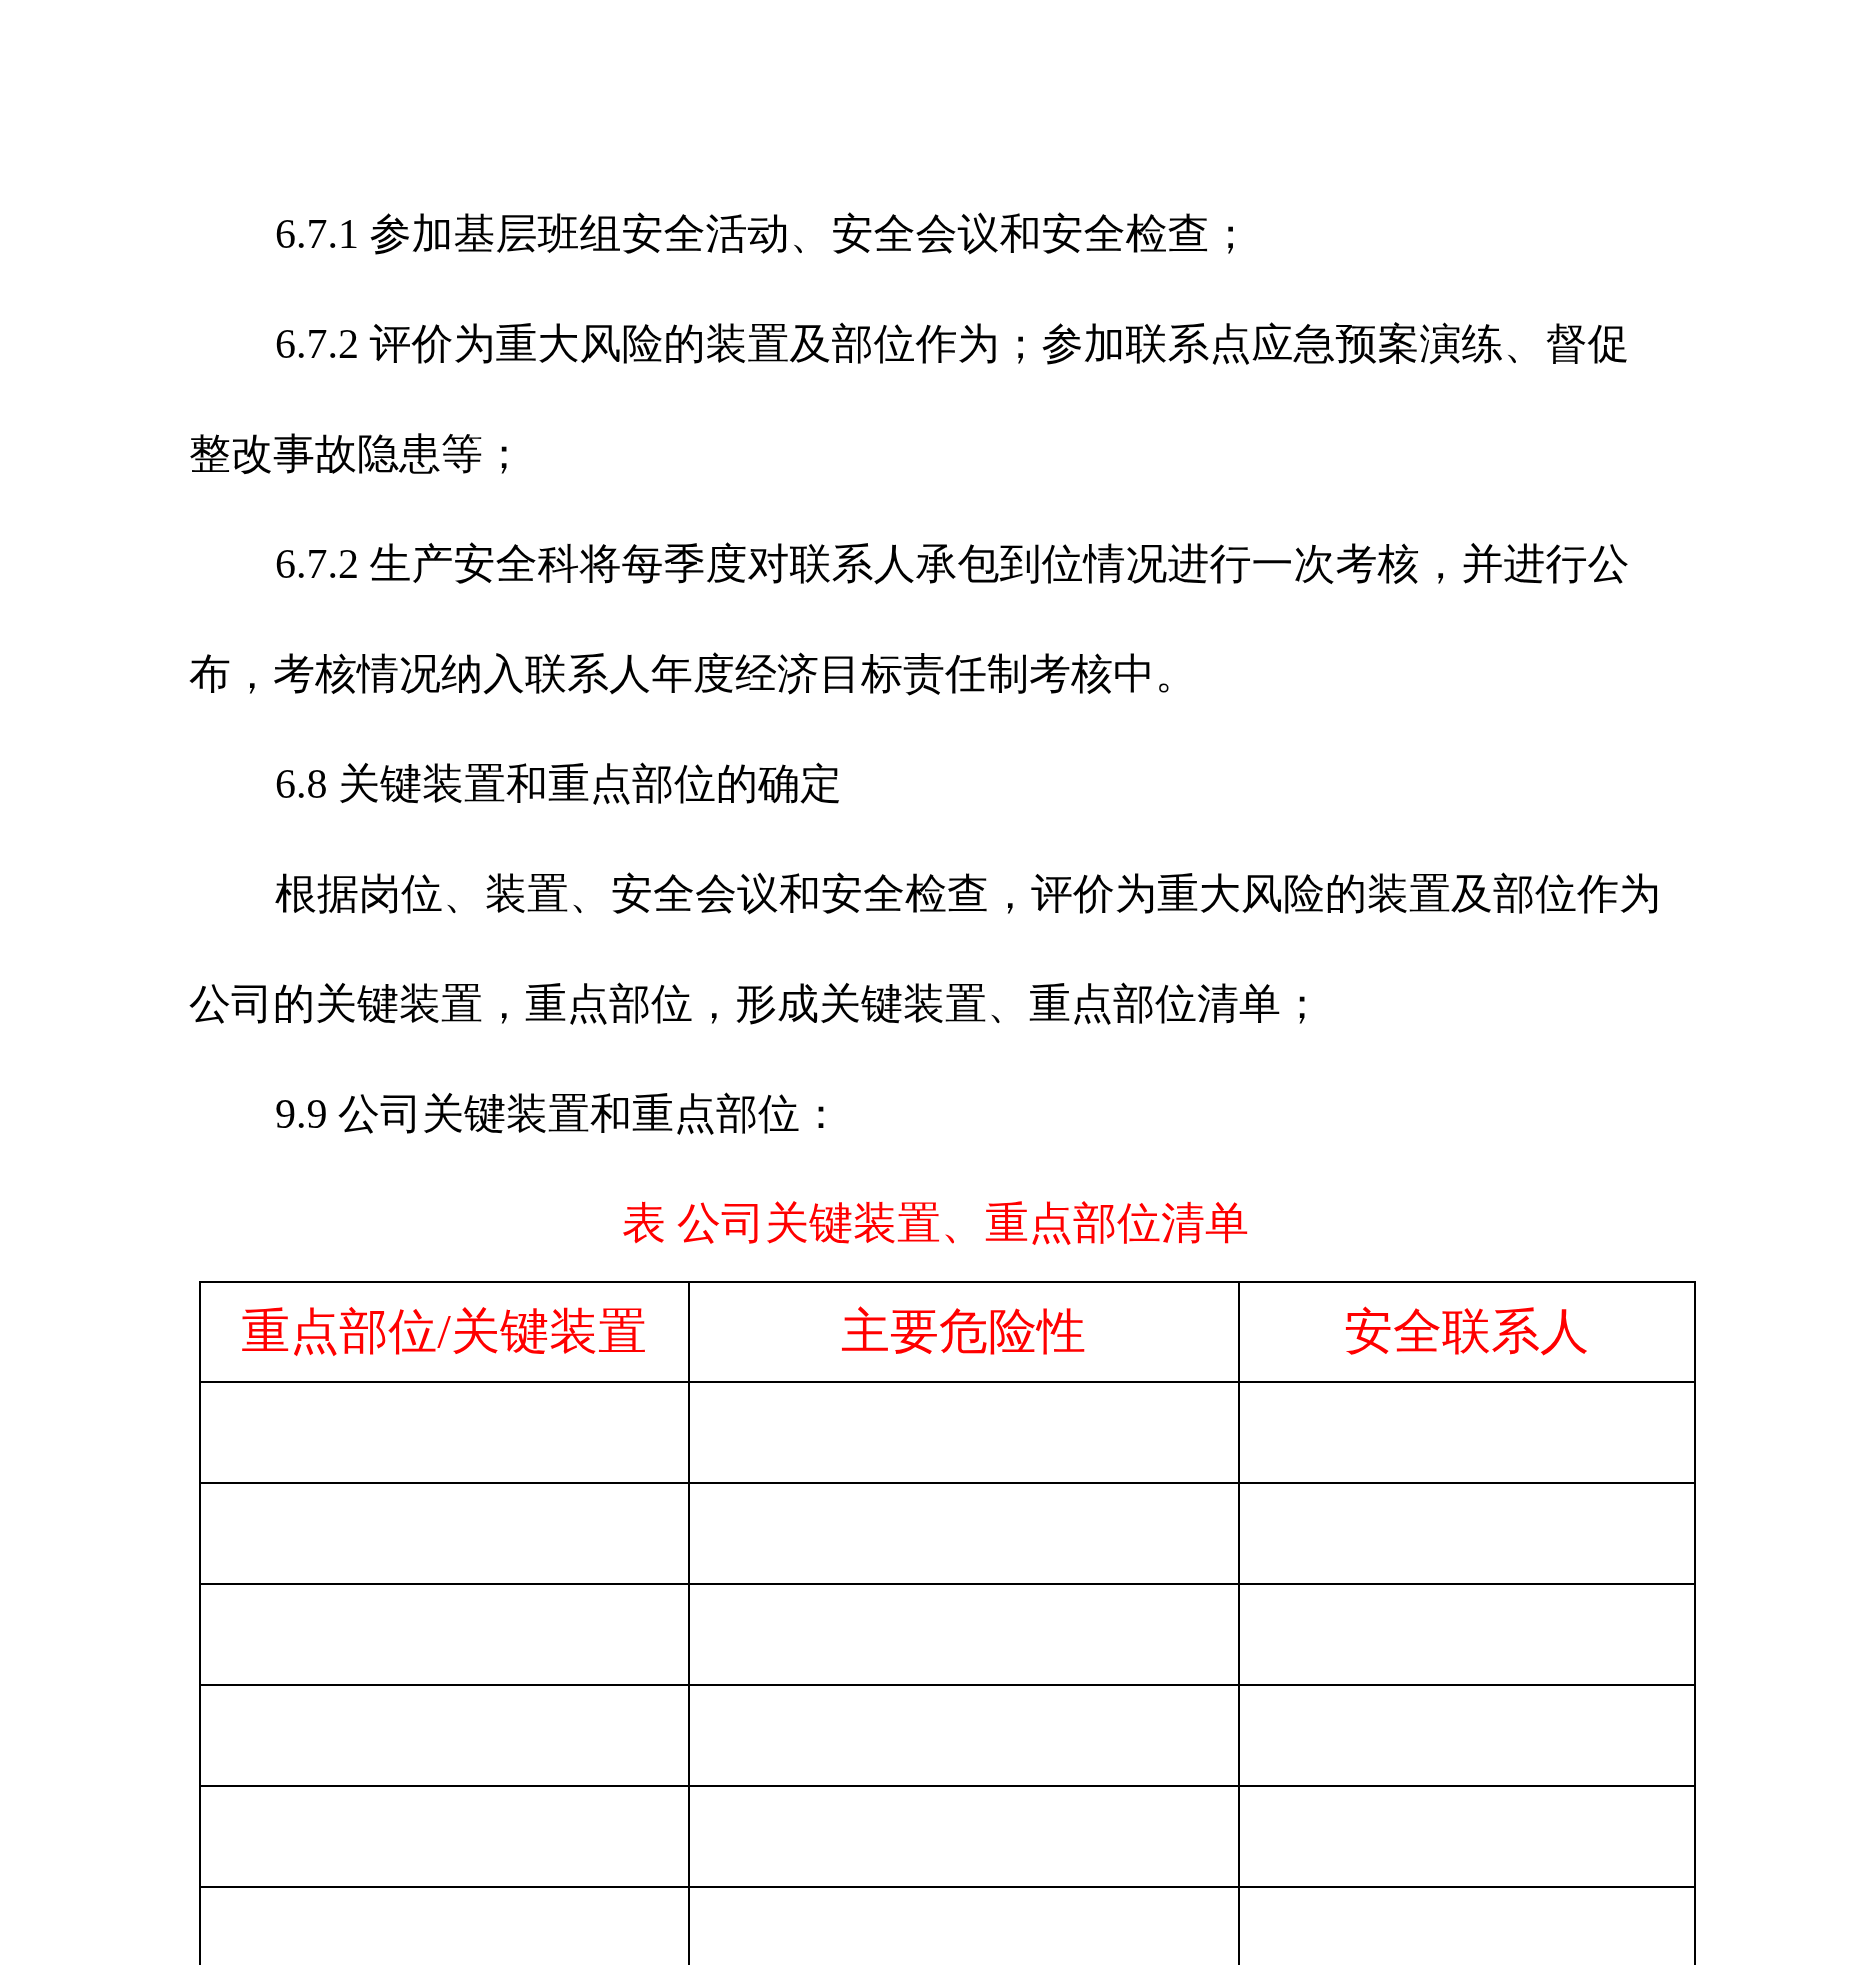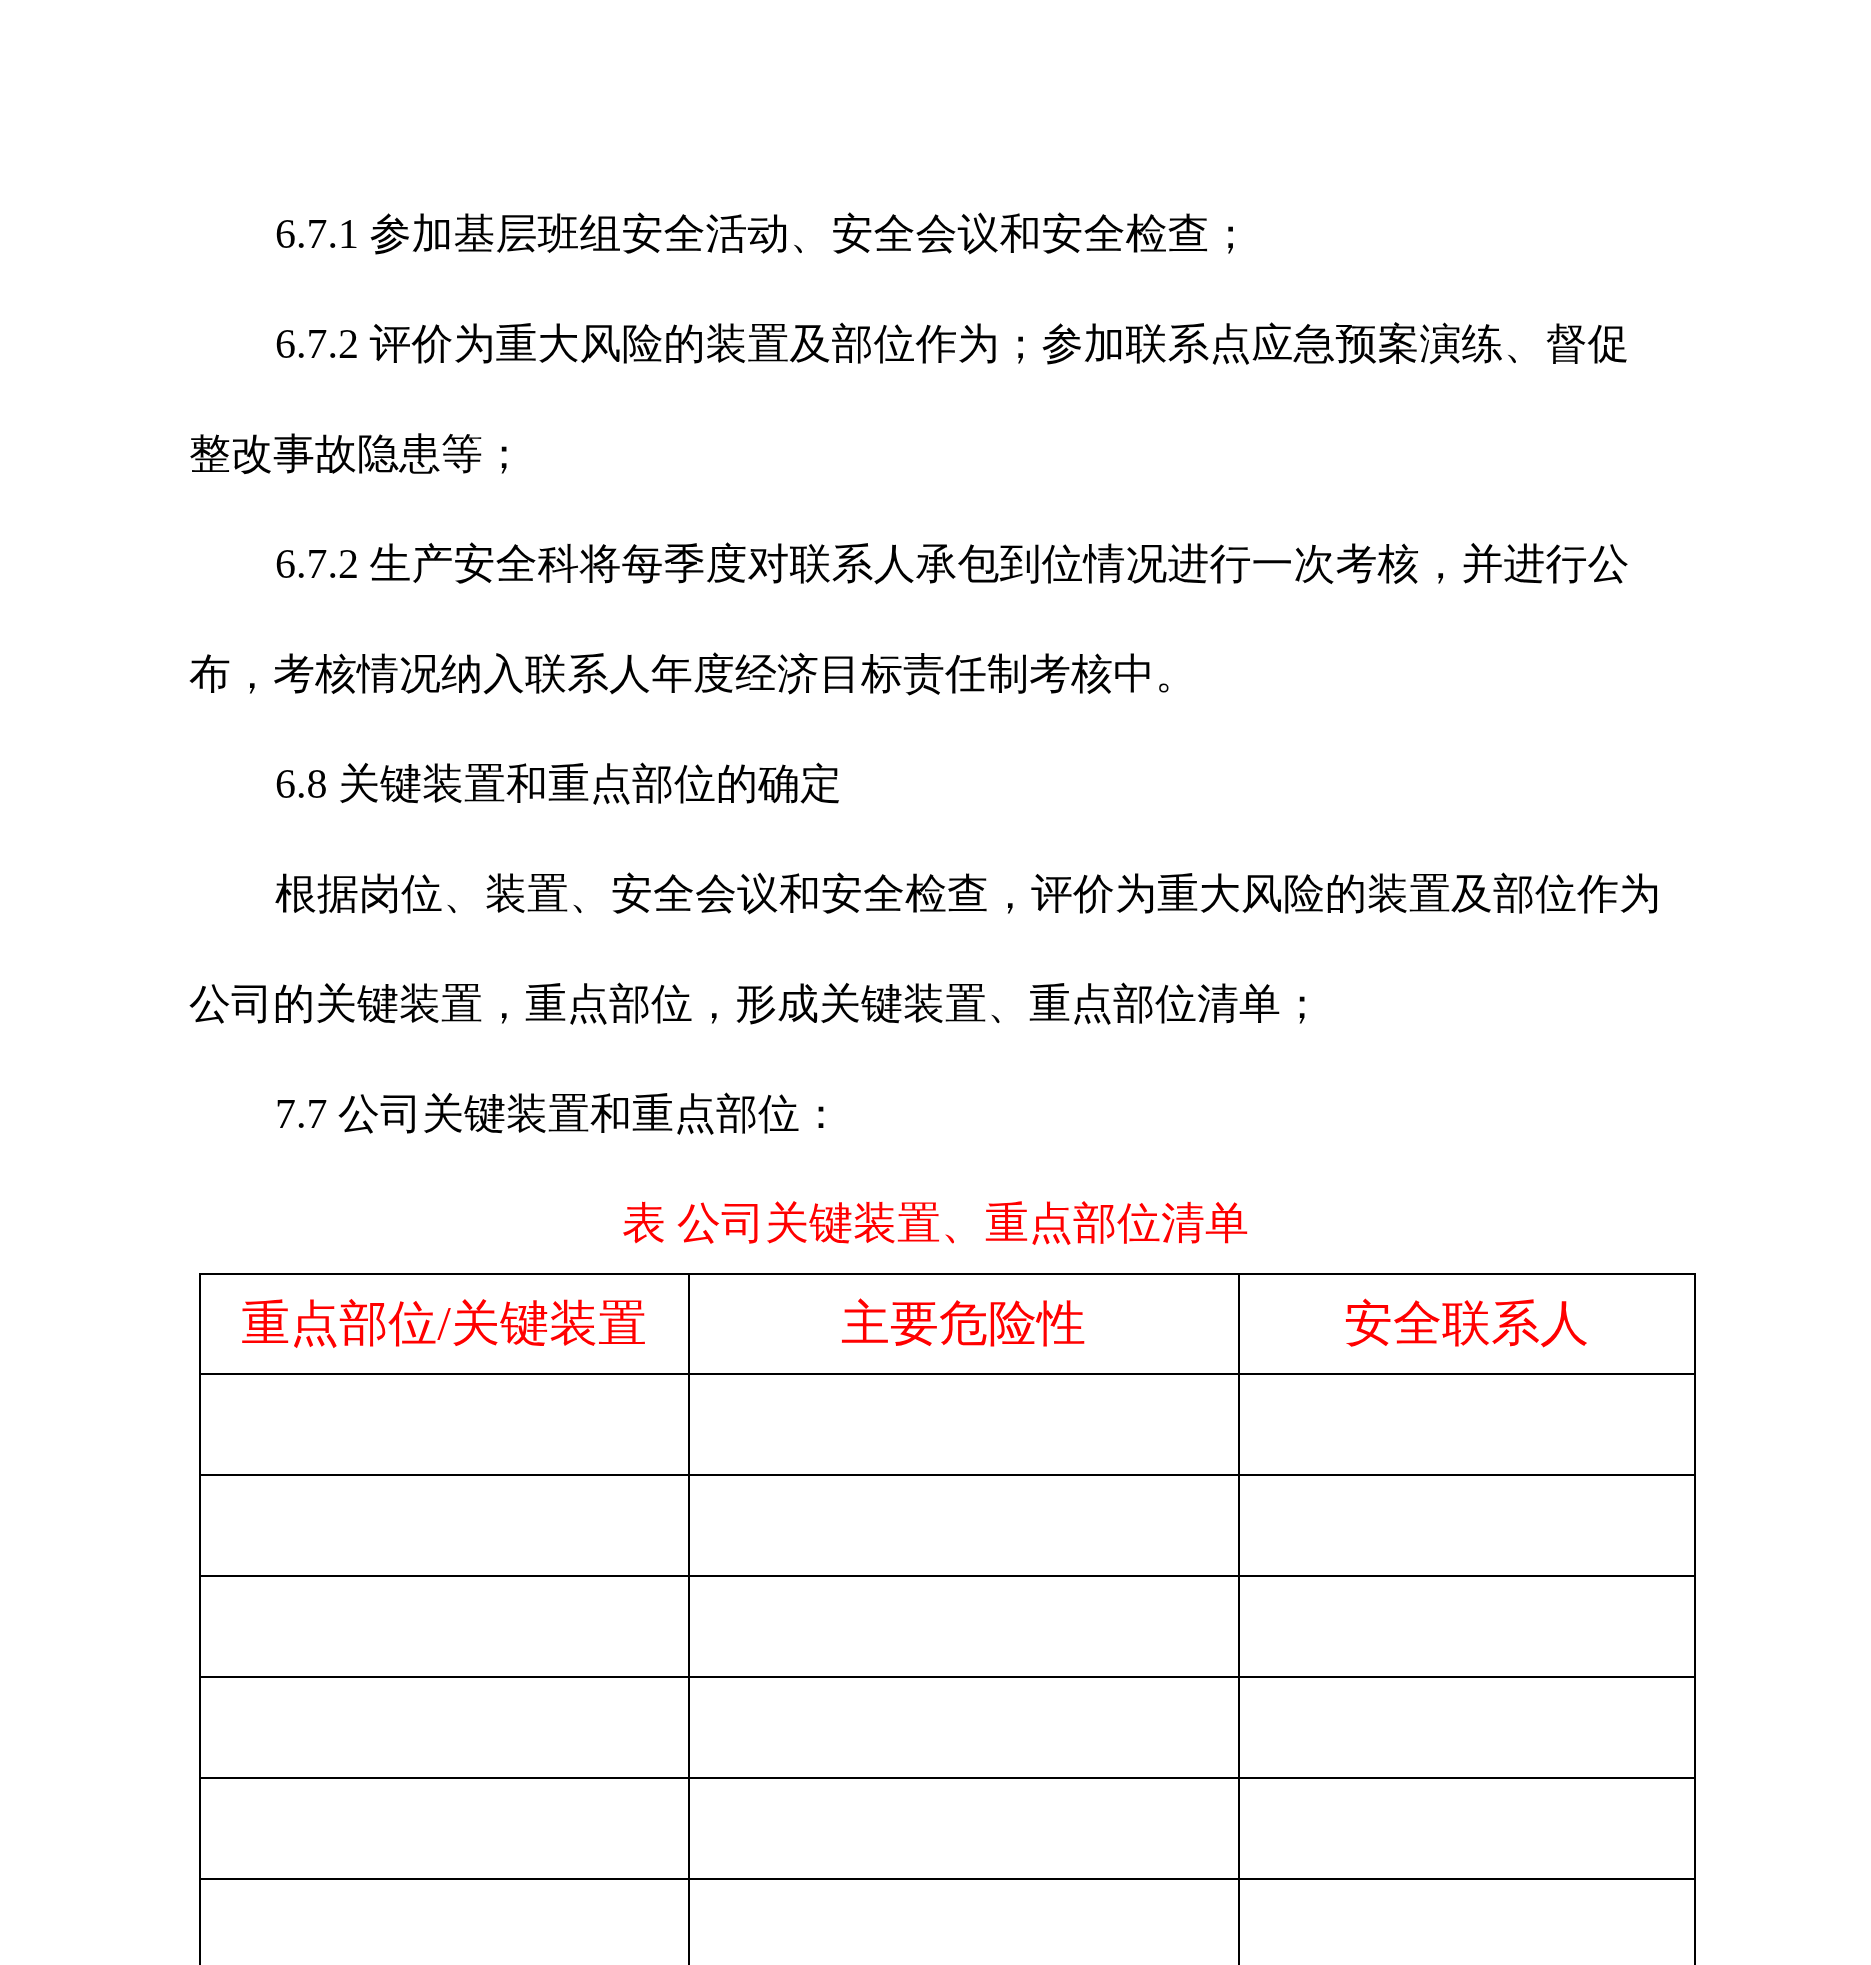--- a/index.html
+++ b/index.html
@@ -19,21 +19,21 @@
   .content {
     padding: 173px 178px 0 177px;
     font-size: 42px;
     line-height: 98px;
     text-align: justify;
   }
   .line { margin: 12px; }
   .line.indent { text-indent: 86px; }
   .line.gap-after { margin-bottom: 11.8px; }
   .table-title {
-    margin: 0;
+    margin: 8px;
     font-size: 44px;
     line-height: 98px;
     font-weight: normal;
     text-align: center;
     color: #ff0000;
   }
   table.key-table {
     width: 1495px;
     margin-left: 21.6px;
     border-collapse: collapse;
@@ -66,21 +66,21 @@
   <div class="content">
 
     <p class="line indent gap-after">6.7.1 参加基层班组安全活动、安全会议和安全检查；</p>
     <p class="line indent">6.7.2 评价为重大风险的装置及部位作为；参加联系点应急预案演练、督促</p>
     <p class="line">整改事故隐患等；</p>
     <p class="line indent">6.7.2 生产安全科将每季度对联系人承包到位情况进行一次考核，并进行公</p>
     <p class="line">布，考核情况纳入联系人年度经济目标责任制考核中。</p>
     <p class="line indent">6.8 关键装置和重点部位的确定</p>
     <p class="line indent">根据岗位、装置、安全会议和安全检查，评价为重大风险的装置及部位作为</p>
     <p class="line">公司的关键装置，重点部位，形成关键装置、重点部位清单；</p>
-    <p class="line indent">7.7 公司关键装置和重点部位：</p>
+    <p class="line indent">9.9 公司关键装置和重点部位：</p>
 
     <h3 class="table-title">表 公司关键装置、重点部位清单</h3>
 
     <table class="key-table">
       <colgroup>
         <col class="c1">
           <col class="c2">
           <col class="c3">
       </colgroup>
       <thead>

